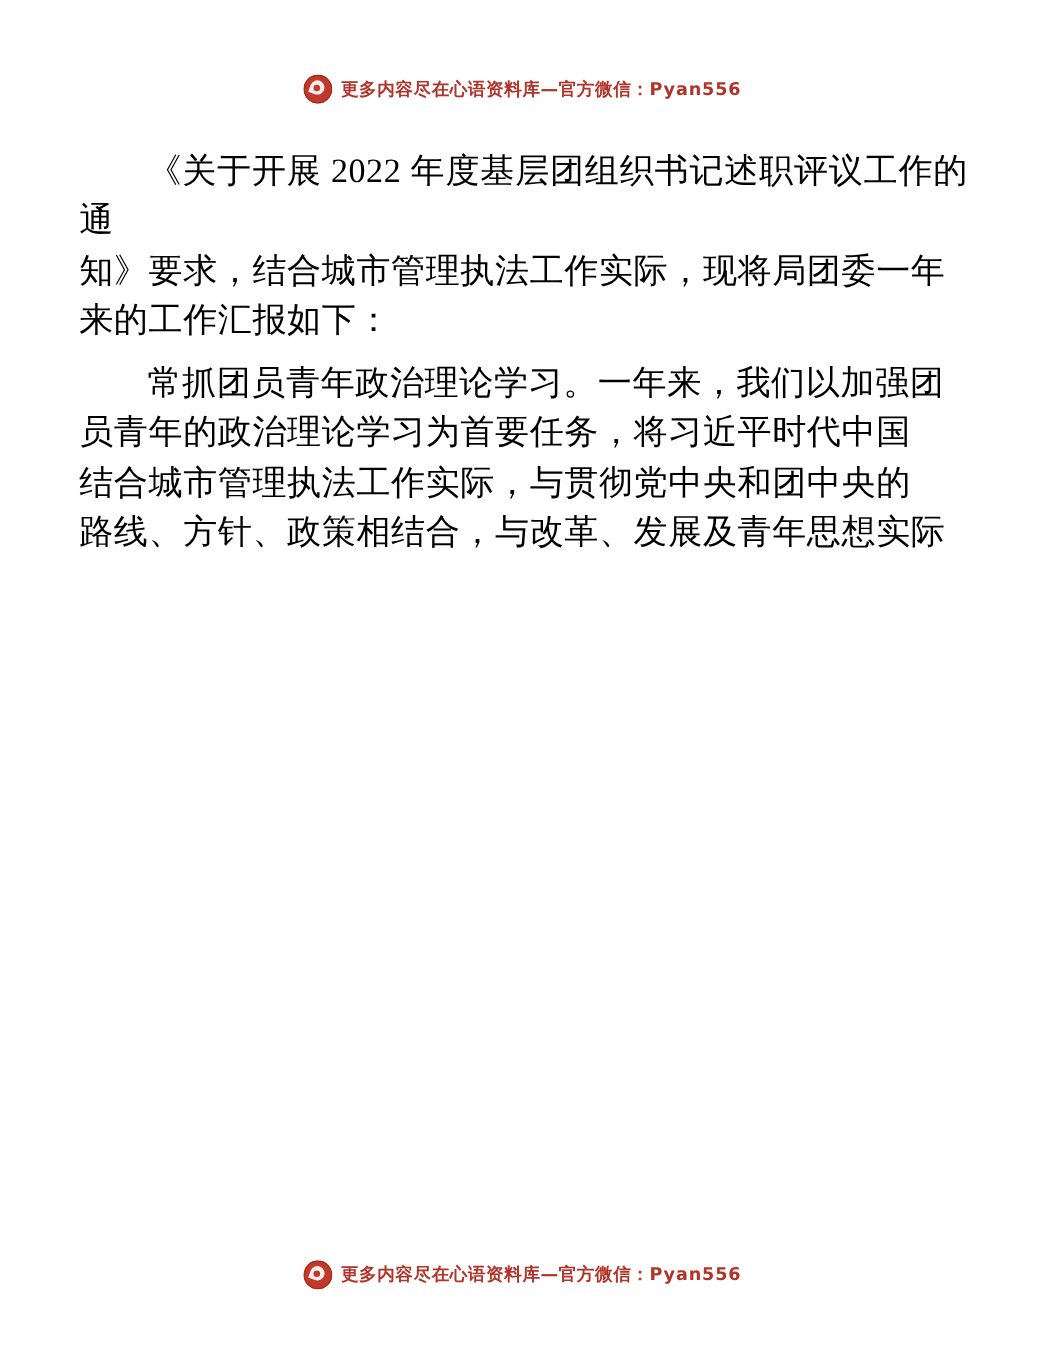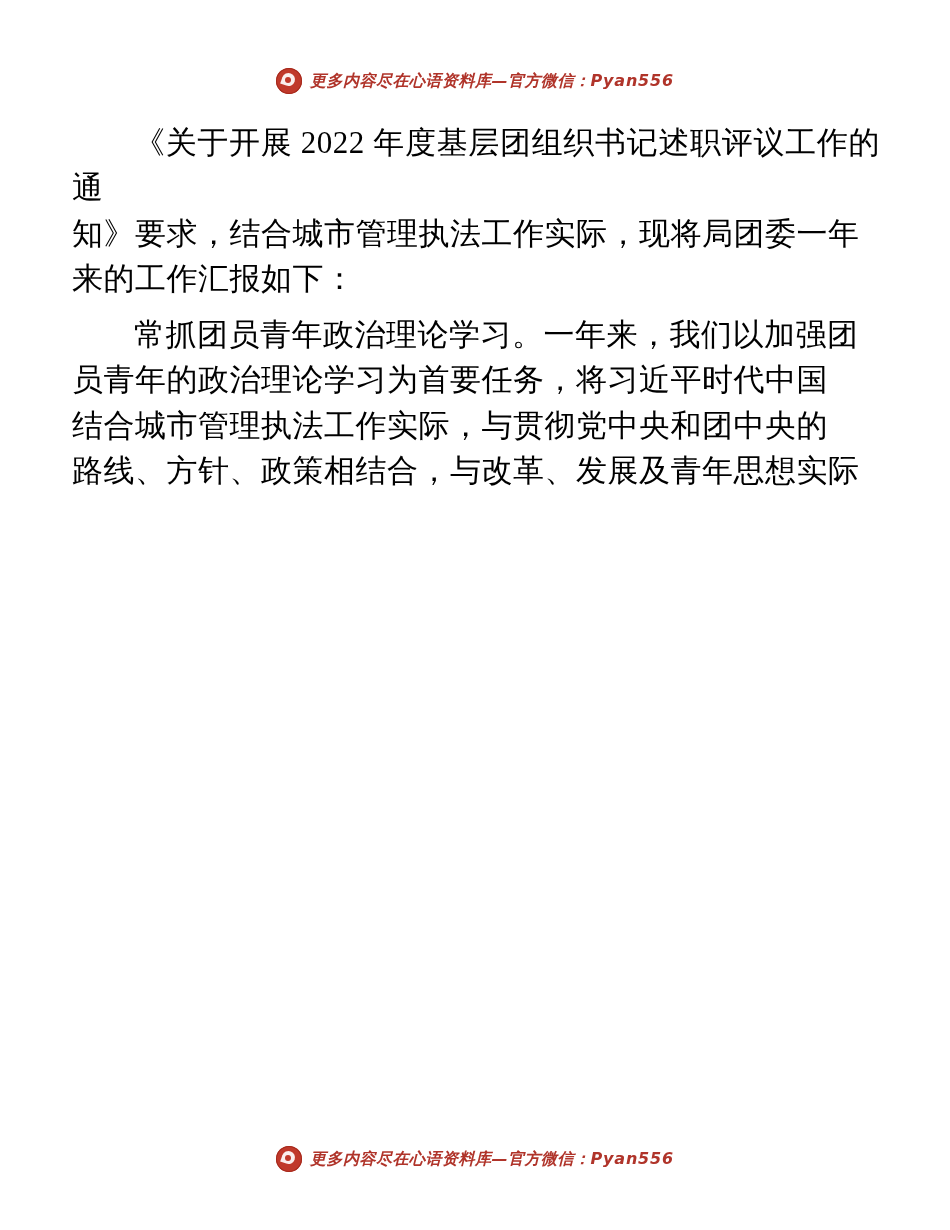--- a/index.html
+++ b/index.html
@@ -65,32 +65,31 @@
     border-radius: 50%;
     background: #c0392b;
   }
   .wm-text {
     font-family: "DejaVu Sans", sans-serif;
     font-size: 16px;
     font-weight: bold;
     letter-spacing: .5px;
     color: #b0342a;
     white-space: nowrap;
-    font-style: italic;
   }
   .wm-text .wm-id { letter-spacing: .8px; }
 
   
   .doc-body {
     flex: 1 1 auto;
     padding: 26px 70px 0 72px;
     box-sizing: border-box;
   }
   .para {
-    margin: 0 0 11px 0;
+    margin: 12px 0 11px 0;
     font-size: 31px;
     line-height: 1.46;
     text-align: justify;
     text-justify: inter-ideograph;
     letter-spacing: .5px;
     white-space: pre-wrap;
   }
   .indent { text-indent: 2em; }
 </style>
 </head>

